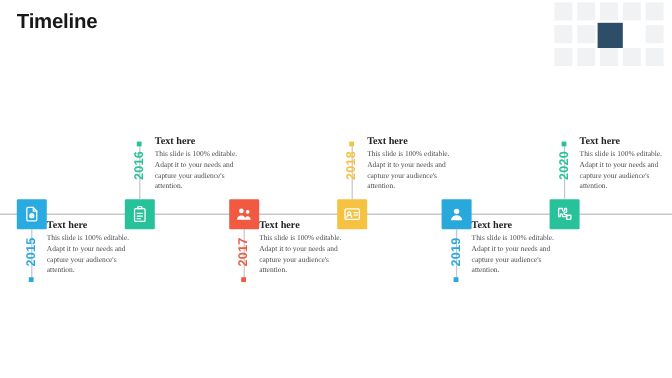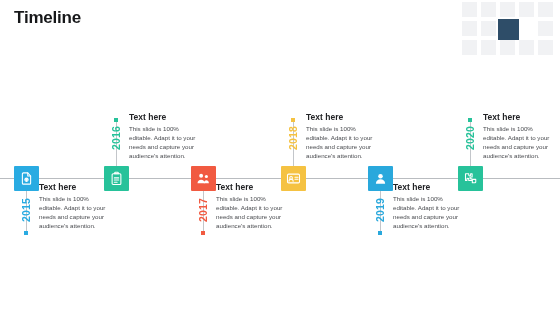--- a/index.html
+++ b/index.html
@@ -97,20 +97,21 @@
   
   .stem-dot {
     position: absolute;
     width: 4px;
     height: 4px;
   }
 
   .textblock {
     position: absolute;
     width: 72px;
+    font-family: Liberation Serif, serif;
   }
   .textblock .tb-title {
     font-size: 8.5px;
     font-weight: bold;
     color: #222326;
     margin-bottom: 1.5px;
     line-height: 1.1;
   }
   .textblock .tb-body {
     font-size: 6.2px;

